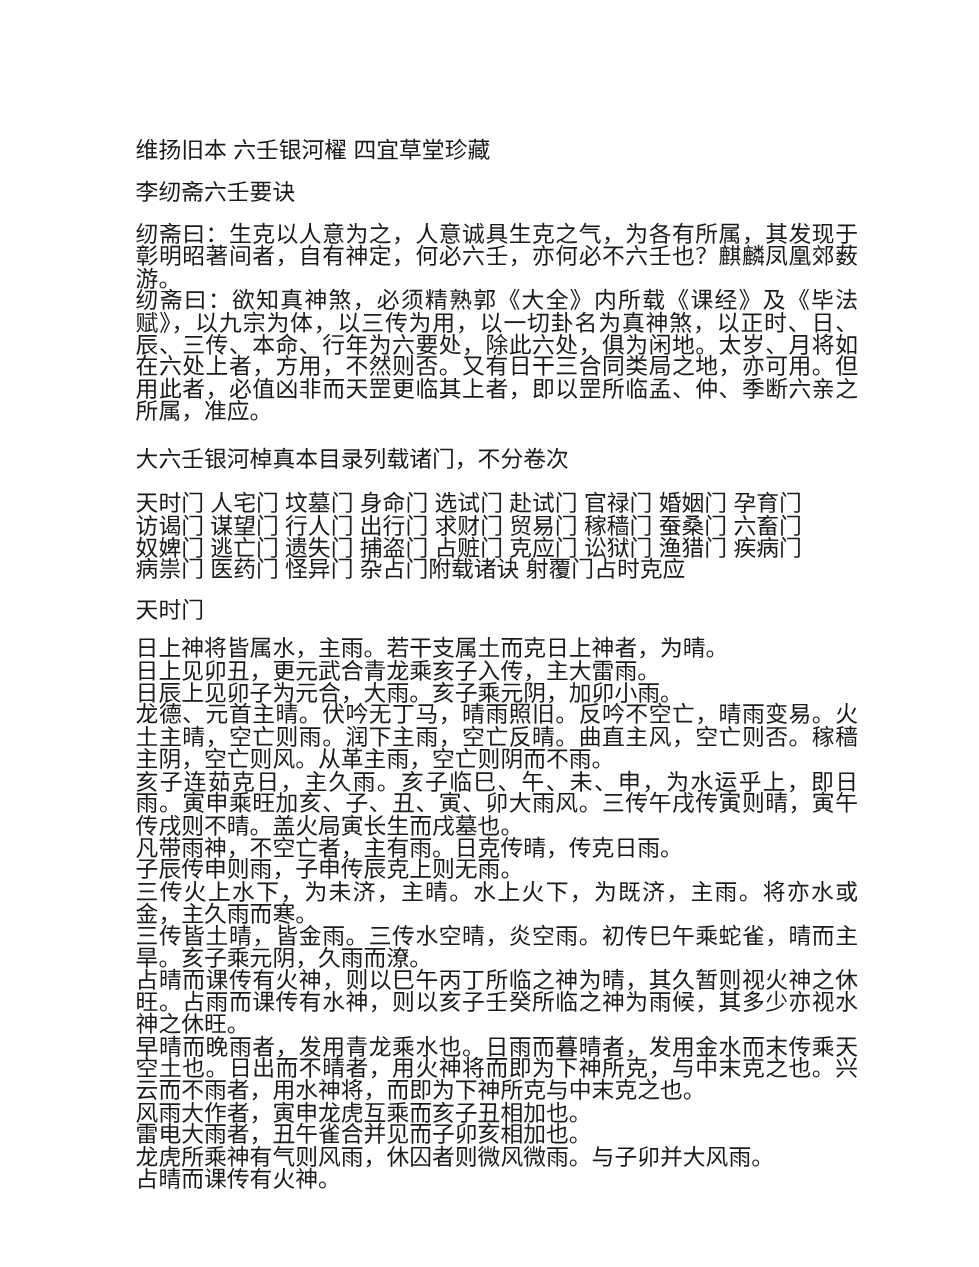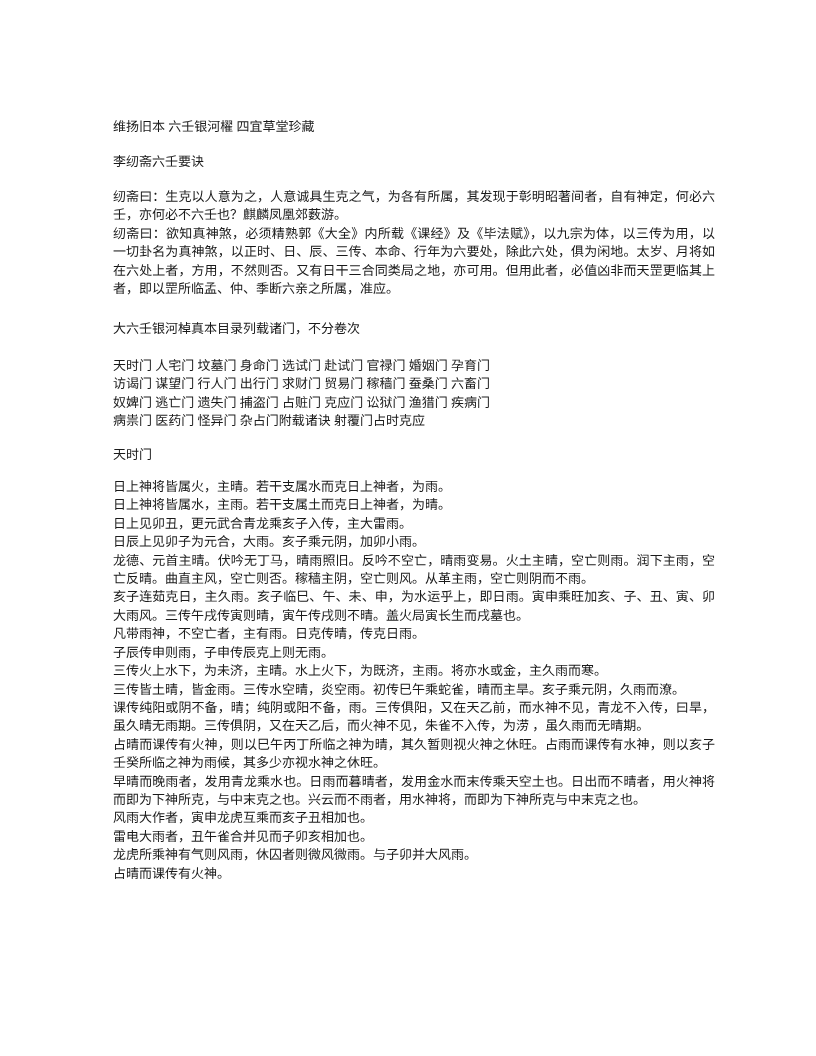--- a/index.html
+++ b/index.html
@@ -7,22 +7,22 @@
     padding: 0;
     background: #ffffff;
   }
   .page {
     position: relative;
     width: 816px;
     height: 1056px;
     background: #ffffff;
     box-sizing: border-box;
     padding: 118px 101px 0 113px;
-    font-family: Liberation Serif, serif;
-    font-size: 13px;
+    font-family: Liberation Sans, sans-serif;
+    font-size: 19px;
     line-height: 18.4px;
     color: #1a1a1a;
     overflow: hidden;
   }
   .page p {
     margin: 0;
     text-align: justify;
   }
   .title       { margin-top: 16.6px !important; }
   .preface-first { margin-top: 16.6px !important; }
@@ -48,31 +48,29 @@
   <div class="toc">
     <p>天时门 人宅门 坟墓门 身命门 选试门 赴试门 官禄门 婚姻门 孕育门</p>
     <p>访谒门 谋望门 行人门 出行门 求财门 贸易门 稼穑门 蚕桑门 六畜门</p>
     <p>奴婢门 逃亡门 遗失门 捕盗门 占赃门 克应门 讼狱门 渔猎门 疾病门</p>
     <p>病祟门 医药门 怪异门 杂占门附载诸诀 射覆门占时克应</p>
   </div>
 
   <p class="section-heading">天时门</p>
 
   <div class="rules">
-    <p>日上神将皆属火，主晴。若干支属水而克日上神者，为雨。</p>
     <p>日上神将皆属水，主雨。若干支属土而克日上神者，为晴。</p>
     <p>日上见卯丑，更元武合青龙乘亥子入传，主大雷雨。</p>
     <p>日辰上见卯子为元合，大雨。亥子乘元阴，加卯小雨。</p>
     <p>龙德、元首主晴。伏吟无丁马，晴雨照旧。反吟不空亡，晴雨变易。火土主晴，空亡则雨。润下主雨，空亡反晴。曲直主风，空亡则否。稼穑主阴，空亡则风。从革主雨，空亡则阴而不雨。</p>
     <p>亥子连茹克日，主久雨。亥子临巳、午、未、申，为水运乎上，即日雨。寅申乘旺加亥、子、丑、寅、卯大雨风。三传午戌传寅则晴，寅午传戌则不晴。盖火局寅长生而戌墓也。</p>
     <p>凡带雨神，不空亡者，主有雨。日克传晴，传克日雨。</p>
     <p>子辰传申则雨，子申传辰克上则无雨。</p>
     <p>三传火上水下，为未济，主晴。水上火下，为既济，主雨。将亦水或金，主久雨而寒。</p>
     <p>三传皆土晴，皆金雨。三传水空晴，炎空雨。初传巳午乘蛇雀，晴而主旱。亥子乘元阴，久雨而潦。</p>
-    <p>课传纯阳或阴不备，晴；纯阴或阳不备，雨。三传俱阳，又在天乙前，而水神不见，青龙不入传，曰旱，虽久晴无雨期。三传俱阴，又在天乙后，而火神不见，朱雀不入传，为涝 ，虽久雨而无晴期。</p>
     <p>占晴而课传有火神，则以巳午丙丁所临之神为晴，其久暂则视火神之休旺。占雨而课传有水神，则以亥子壬癸所临之神为雨候，其多少亦视水神之休旺。</p>
     <p>早晴而晚雨者，发用青龙乘水也。日雨而暮晴者，发用金水而末传乘天空土也。日出而不晴者，用火神将而即为下神所克，与中末克之也。兴云而不雨者，用水神将，而即为下神所克与中末克之也。</p>
     <p>风雨大作者，寅申龙虎互乘而亥子丑相加也。</p>
     <p>雷电大雨者，丑午雀合并见而子卯亥相加也。</p>
     <p>龙虎所乘神有气则风雨，休囚者则微风微雨。与子卯并大风雨。</p>
     <p>占晴而课传有火神。</p>
   </div>
 
 </div>
 

